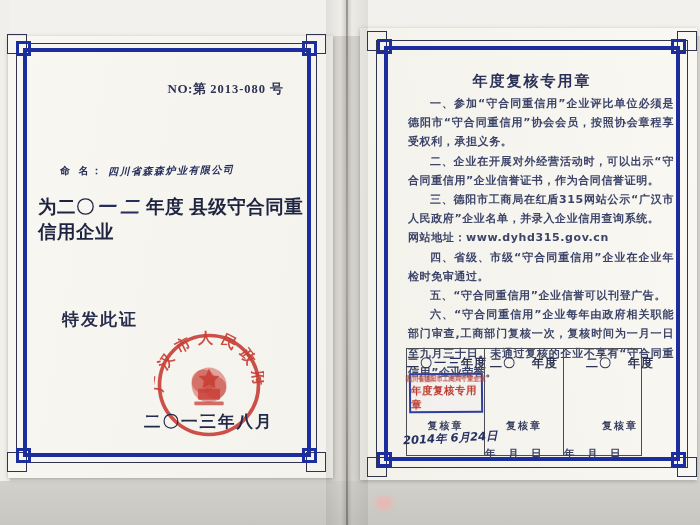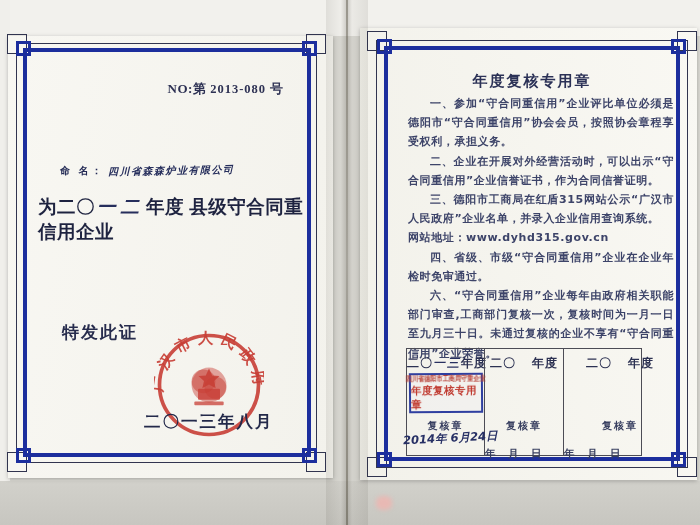--- a/index.html
+++ b/index.html
@@ -44,21 +44,21 @@
   .name-line { position:absolute; left:52px; top:80px; color:#232a55; font-size:10px;margin-top:48px; }
   .name-line .lbl { font-family:"Liberation Serif","DejaVu Serif",serif; font-weight:bold; letter-spacing:3px; }
   .handwriting { font-style:italic; font-weight:bold; color:#262e5c;
                  transform:rotate(-1deg); display:inline-block; letter-spacing:1.5px; }
   .award-line { position:absolute; left:30px; top:158px; width:272px;
                 font-family:"Liberation Serif","DejaVu Serif",serif;
                 font-size:18.5px; font-weight:bold; color:#1e2340; letter-spacing:.5px; }
   .award-line .hw-year { font-style:italic; font-weight:600; letter-spacing:5px; margin:0 2px; color:#262e5c; }
   .issue-line { position:absolute; left:54px; top:272px;
                 font-family:"Liberation Serif","DejaVu Serif",serif;
-                font-size:17px; font-weight:bold; color:#272c4d; letter-spacing:2px;margin-top:13px; }
+                font-size:17px; font-weight:bold; color:#272c4d; letter-spacing:2px; }
   .seal { position:absolute; left:146px; top:294px; width:110px; height:110px; z-index:2; opacity:.95; }
   .date-line { position:absolute; left:136px; top:364px; z-index:3;
                font-family:"Liberation Serif","DejaVu Serif",serif;
                font-size:16.5px; font-weight:bold; color:#23294a; letter-spacing:2px;margin-top:11px; }
 
   
   .r-title { position:absolute; left:24px; top:44px; width:296px; text-align:center;
              font-family:"Liberation Serif","DejaVu Serif",serif;
              font-size:15px; font-weight:bold; color:#2b3156; letter-spacing:2px; }
   .r-body { position:absolute; left:48px; top:66px; width:266px;
@@ -163,20 +163,21 @@
     <div class="csqb" style="left:311px; top:424px;"></div>
 
     <div class="r-title">年度复核专用章</div>
 
     <div class="r-body">
       <p>一、参加“守合同重信用”企业评比单位必须是德阳市“守合同重信用”协会会员，按照协会章程享受权利，承担义务。</p>
       <p>二、企业在开展对外经营活动时，可以出示“守合同重信用”企业信誉证书，作为合同信誉证明。</p>
       <p>三、德阳市工商局在红盾315网站公示“广汉市人民政府”企业名单，并录入企业信用查询系统。</p>
       <p class="no-indent">网站地址：www.dyhd315.gov.cn</p>
       <p>四、省级、市级“守合同重信用”企业在企业年检时免审通过。</p>
+      <p>五、“守合同重信用”企业信誉可以刊登广告。</p>
       <p>六、“守合同重信用”企业每年由政府相关职能部门审查,工商部门复核一次，复核时间为一月一日至九月三十日。未通过复核的企业不享有“守合同重信用”企业荣誉。</p>
     </div>
 
 
     <div class="r-table">
 
       <div class="r-col">
         <div class="col-year">
           <span>二〇</span><span class="hw">一三</span><span>年度</span>
         </div>

